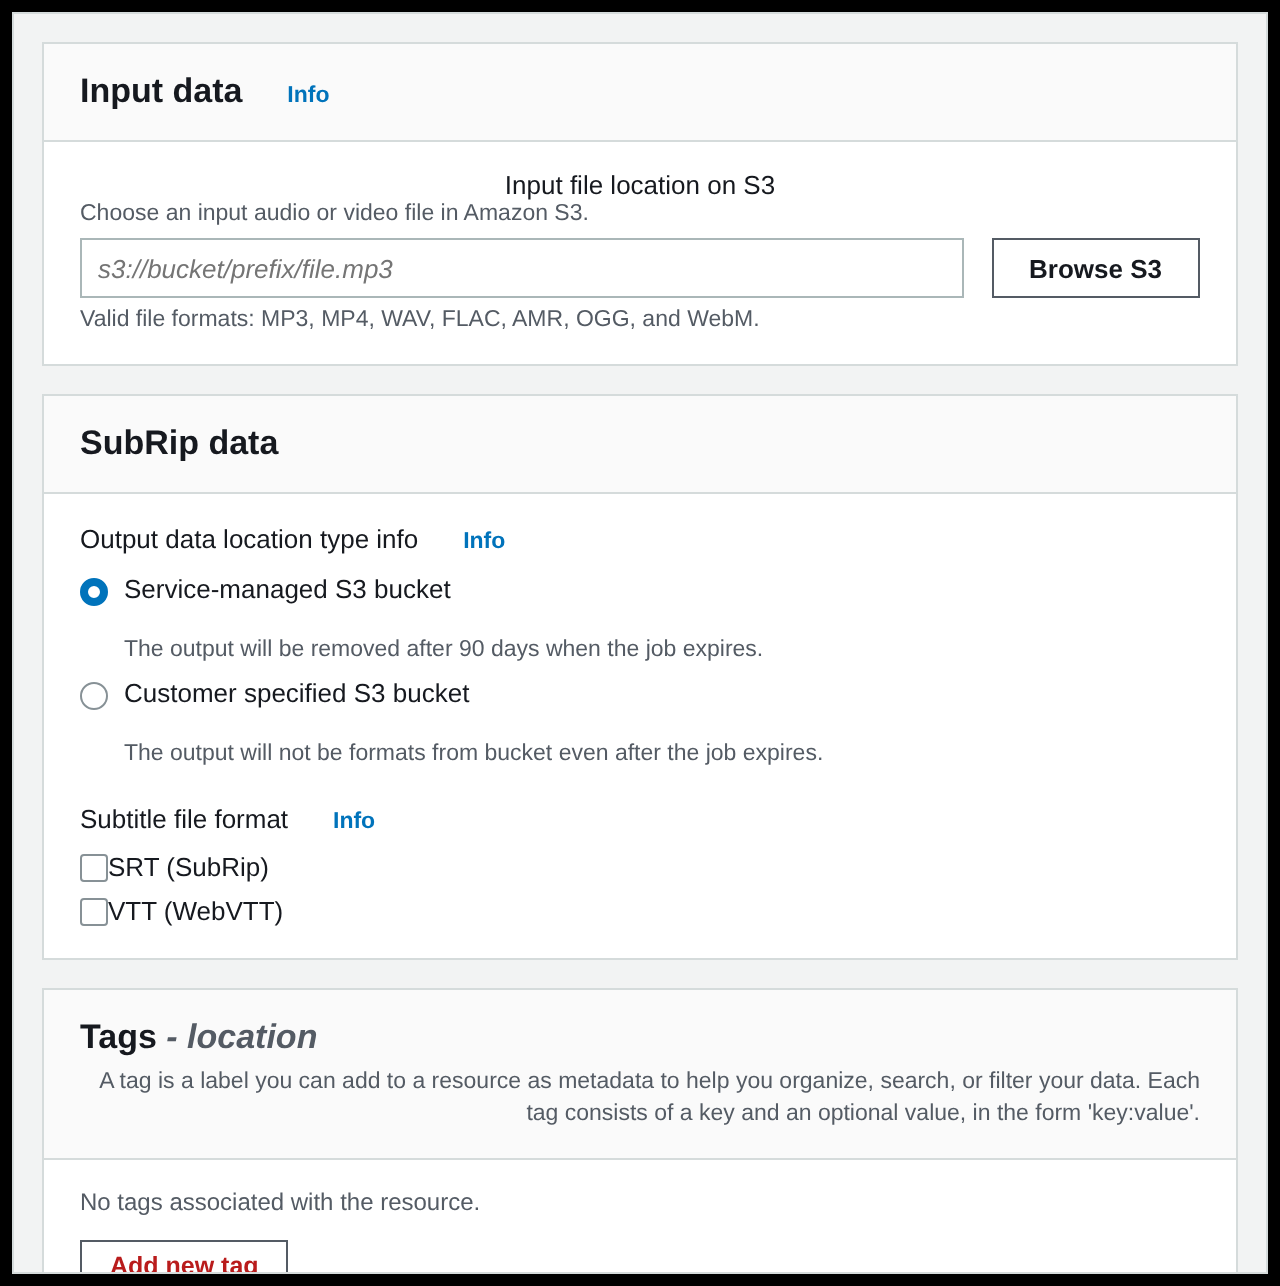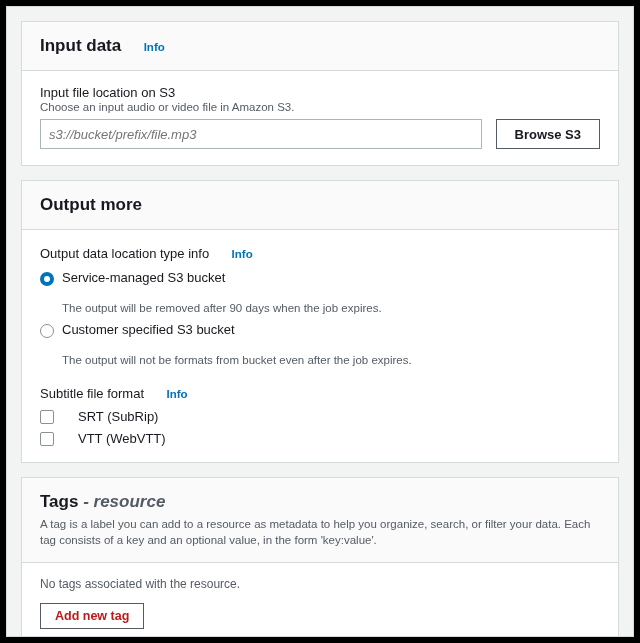--- a/index.html
+++ b/index.html
@@ -36,36 +36,38 @@
   .panel-header .optional {
     font-style: italic;
     font-weight: 700;
     color: #545b64;
   }
   .panel-header .subdesc {
     font-size: 11.5px;
     color: #545b64;
     margin-top: 4px;
     line-height: 1.4;
+    text-align: right;
   }
   .panel-body {
     padding: 14px 18px 16px 18px;
   }
   .info-link {
     color: #0073bb;
     font-size: 11.5px;
     font-weight: 600;
     margin-left: 6px;
     cursor: pointer;
     padding-left: 12px;
   }
   .field-label {
     font-size: 13px;
     font-weight: 400;
     color: #16191f;
+    text-align: center;
   }
   .field-desc {
     font-size: 11.5px;
     color: #545b64;
     margin-top: 1px;
   }
   .input-row {
     display: flex;
     gap: 14px;
     margin-top: 6px;
@@ -132,21 +134,21 @@
     font-size: 11.5px;
     color: #545b64;
     margin-top: 17px;
   }
   .sub-section {
     margin-top: 18px;
   }
   .checkbox-item {
     display: flex;
     align-items: center;
-    gap: 24px;
+    gap: 0;
     margin-top: 7px;
   }
   .checkbox-box {
     width: 14px; height: 14px;
     border: 1px solid #879196;
     border-radius: 2px;
     flex-shrink: 0;
   }
   .checkbox-label {
     font-size: 13px;
@@ -168,26 +170,27 @@
       <h2>Input data</h2>
       <span class="info-link">Info</span>
     </div>
     <div class="panel-body">
       <div class="field-label">Input file location on S3</div>
       <div class="field-desc">Choose an input audio or video file in Amazon S3.</div>
       <div class="input-row">
         <input type="text" class="text-input" placeholder="s3://bucket/prefix/file.mp3" style="">
         <button class="btn">Browse S3</button>
       </div>
+      <div class="hint">Valid file formats: MP3, MP4, WAV, FLAC, AMR, OGG, and WebM.</div>
     </div>
   </div>
 
   <div class="panel">
     <div class="panel-header">
-      <h2>Output more</h2>
+      <h2>SubRip data</h2>
     </div>
     <div class="panel-body">
       <span class="field-label">Output data location type info</span>
       <span class="info-link">Info</span>
 
       <div class="radio-group">
         <div class="radio-item">
           <div class="radio-circle checked"></div>
           <div>
             <div class="radio-label">Service-managed S3 bucket</div>
@@ -214,21 +217,21 @@
           <div class="checkbox-box"></div>
           <div class="checkbox-label">VTT (WebVTT)</div>
         </div>
       </div>
     </div>
   </div>
 
   <div class="panel">
     <div class="panel-header">
       <h2>
-        <span>Tags</span><span class="optional"> - resource</span>
+        <span>Tags</span><span class="optional"> - location</span>
       </h2>
       <div class="subdesc">A tag is a label you can add to a resource as metadata to help you organize, search, or filter your data. Each tag consists of a key and an optional value, in the form 'key:value'.</div>
     </div>
     <div class="panel-body">
       <div class="no-tags">No tags associated with the resource.</div>
       <button class="btn-small">Add new tag</button>
       <div class="hint">You can add up to 50 more tags.</div>
     </div>
   </div>
 

